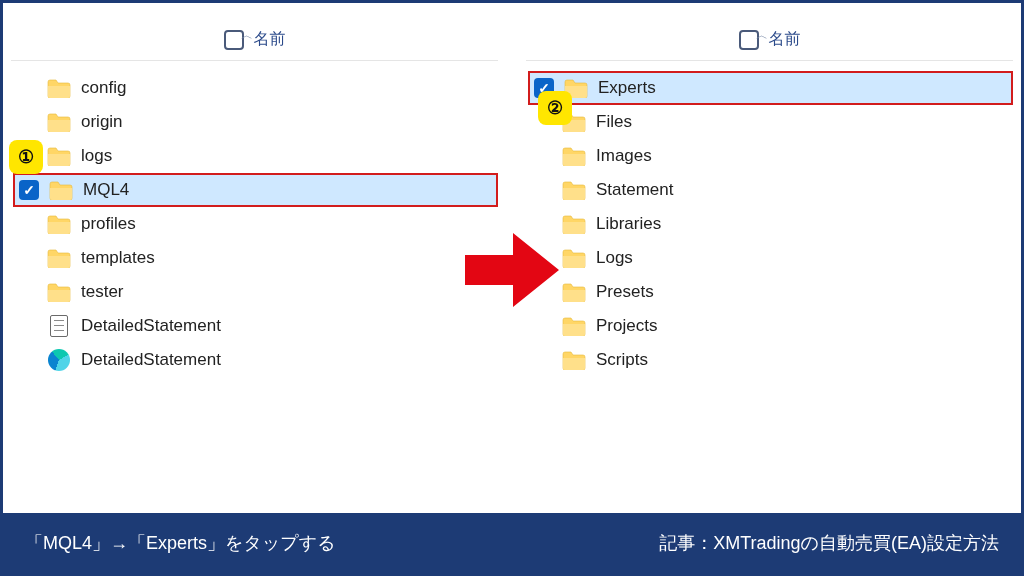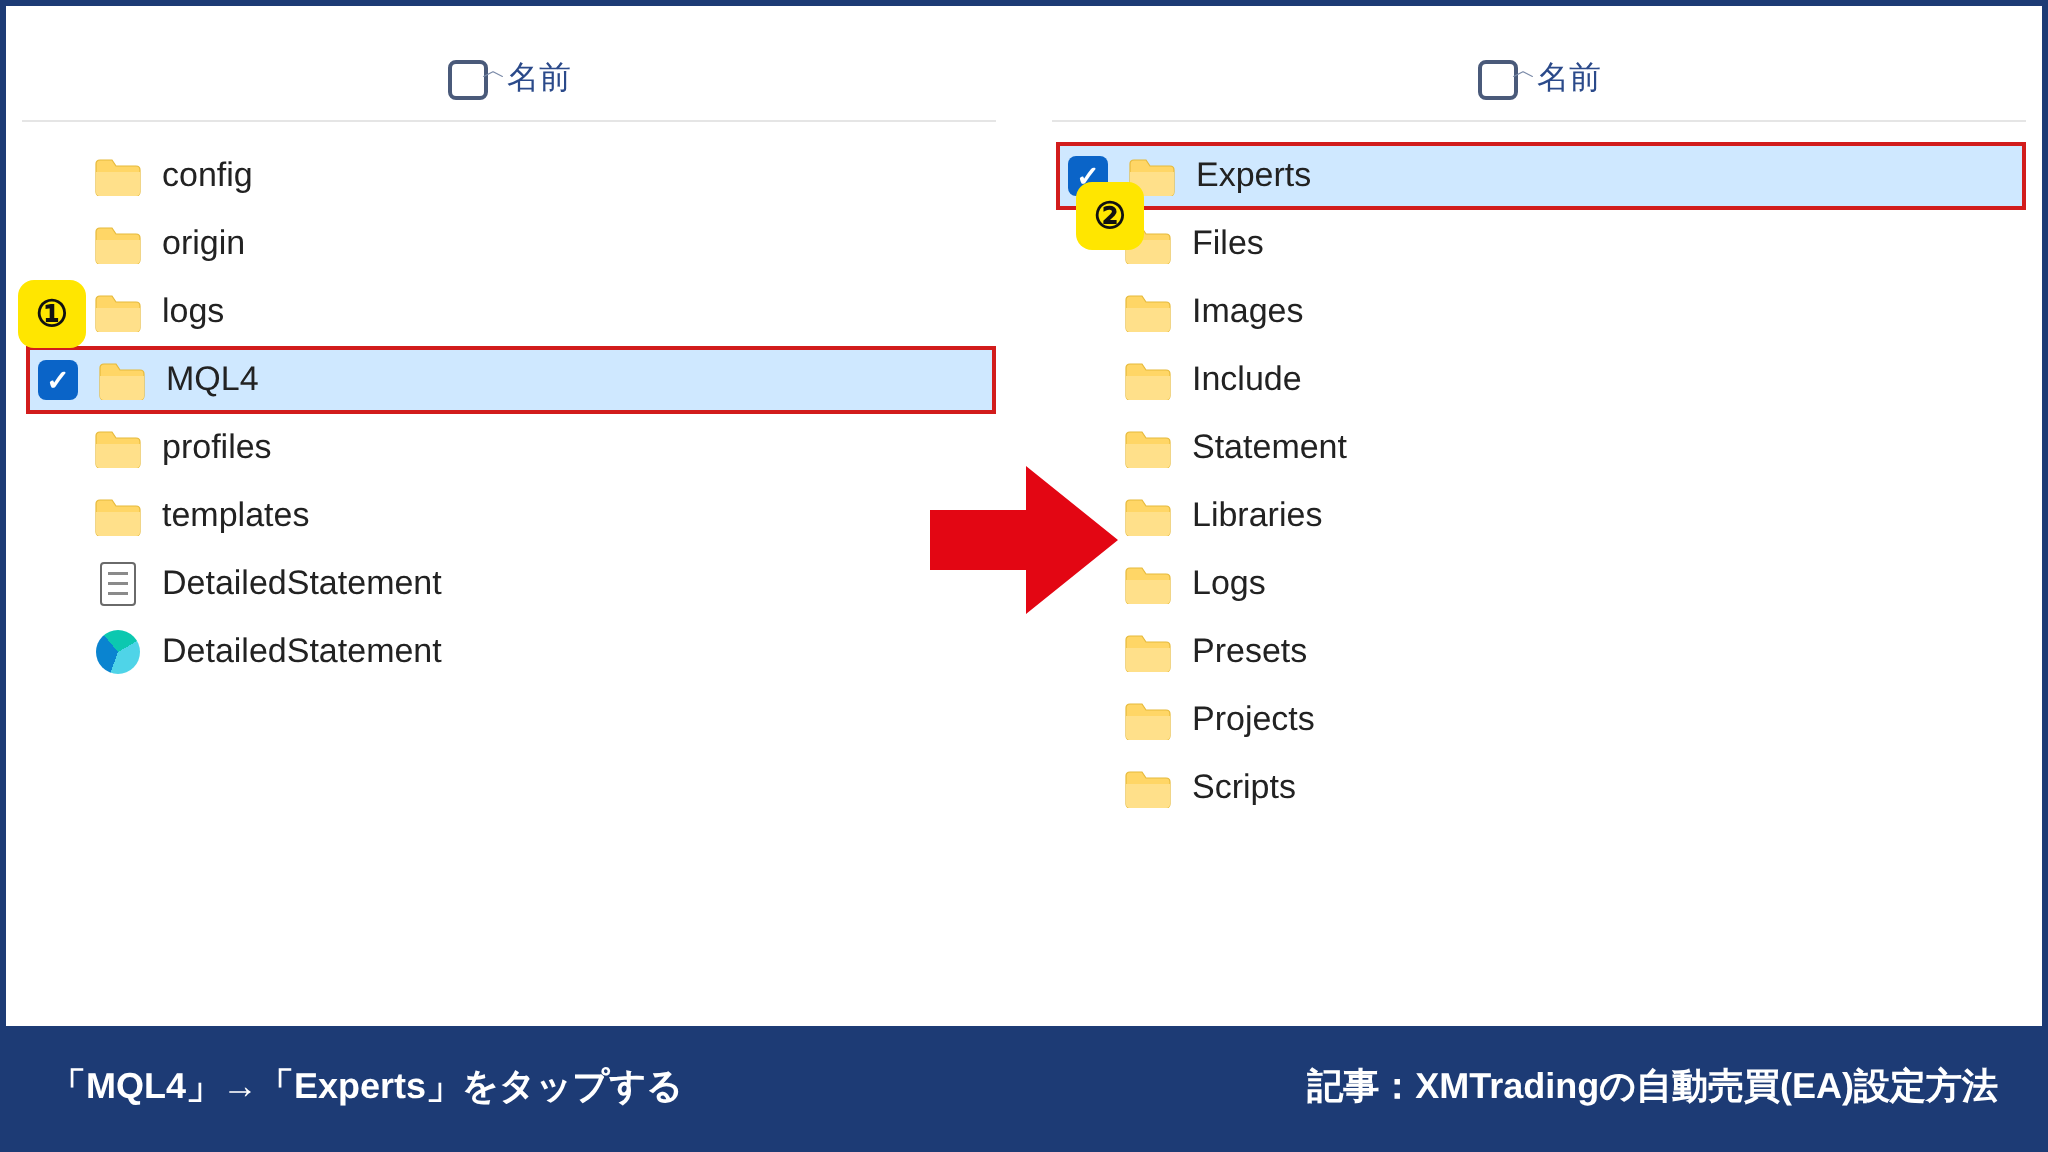--- a/index.html
+++ b/index.html
@@ -147,21 +147,21 @@
   .footer {
     position: absolute;
     left: 0; right: 0; bottom: 0;
     height: 60px;
     background: #1d3b75;
     color: #fff;
     display: flex;
     align-items: center;
     justify-content: space-between;
     padding: 0 22px;
-    font-weight: 700;
+    font-weight: 400;
     font-size: 18px;
   }
 </style>
 </head>
 <body>
 
 <div class="badge badge1">①</div>
 <div class="badge badge2">②</div>
 
 <svg class="arrow" viewBox="0 0 94 74">
@@ -224,20 +224,29 @@
           <span>profiles</span>
         </div>
         <div class="row">
           <span class="icon">
             <svg class="folder-svg" viewBox="0 0 24 20">
               <path d="M1 4 L1 18 Q1 20 3 20 L21 20 Q23 20 23 18 L23 7 Q23 5 21 5 L11 5 L9 2 L3 2 Q1 2 1 4 Z" fill="#ffd666" stroke="#e6b93a" stroke-width="0.6"></path>
               <path d="M1 8 L23 8 L23 18 Q23 20 21 20 L3 20 Q1 20 1 18 Z" fill="#ffe08a"></path>
             </svg>
           </span>
           <span>templates</span>
+        </div>
+        <div class="row">
+          <span class="icon">
+            <svg class="folder-svg" viewBox="0 0 24 20">
+              <path d="M1 4 L1 18 Q1 20 3 20 L21 20 Q23 20 23 18 L23 7 Q23 5 21 5 L11 5 L9 2 L3 2 Q1 2 1 4 Z" fill="#ffd666" stroke="#e6b93a" stroke-width="0.6"></path>
+              <path d="M1 8 L23 8 L23 18 Q23 20 21 20 L3 20 Q1 20 1 18 Z" fill="#ffe08a"></path>
+            </svg>
+          </span>
+          <span>tester</span>
         </div>
         <div class="row">
           <span class="icon">
             <span class="file-doc"></span>
           </span>
           <span>DetailedStatement</span>
         </div>
         <div class="row">
           <span class="icon">
             <span class="edge-icon"></span>
@@ -282,29 +291,20 @@
           </span>
           <span>Images</span>
         </div>
         <div class="row">
           <span class="icon">
             <svg class="folder-svg" viewBox="0 0 24 20">
               <path d="M1 4 L1 18 Q1 20 3 20 L21 20 Q23 20 23 18 L23 7 Q23 5 21 5 L11 5 L9 2 L3 2 Q1 2 1 4 Z" fill="#ffd666" stroke="#e6b93a" stroke-width="0.6"></path>
               <path d="M1 8 L23 8 L23 18 Q23 20 21 20 L3 20 Q1 20 1 18 Z" fill="#ffe08a"></path>
             </svg>
           </span>
-          <span>Include</span>
-        </div>
-        <div class="row">
-          <span class="icon">
-            <svg class="folder-svg" viewBox="0 0 24 20">
-              <path d="M1 4 L1 18 Q1 20 3 20 L21 20 Q23 20 23 18 L23 7 Q23 5 21 5 L11 5 L9 2 L3 2 Q1 2 1 4 Z" fill="#ffd666" stroke="#e6b93a" stroke-width="0.6"></path>
-              <path d="M1 8 L23 8 L23 18 Q23 20 21 20 L3 20 Q1 20 1 18 Z" fill="#ffe08a"></path>
-            </svg>
-          </span>
           <span>Statement</span>
         </div>
         <div class="row">
           <span class="icon">
             <svg class="folder-svg" viewBox="0 0 24 20">
               <path d="M1 4 L1 18 Q1 20 3 20 L21 20 Q23 20 23 18 L23 7 Q23 5 21 5 L11 5 L9 2 L3 2 Q1 2 1 4 Z" fill="#ffd666" stroke="#e6b93a" stroke-width="0.6"></path>
               <path d="M1 8 L23 8 L23 18 Q23 20 21 20 L3 20 Q1 20 1 18 Z" fill="#ffe08a"></path>
             </svg>
           </span>
           <span>Libraries</span>

